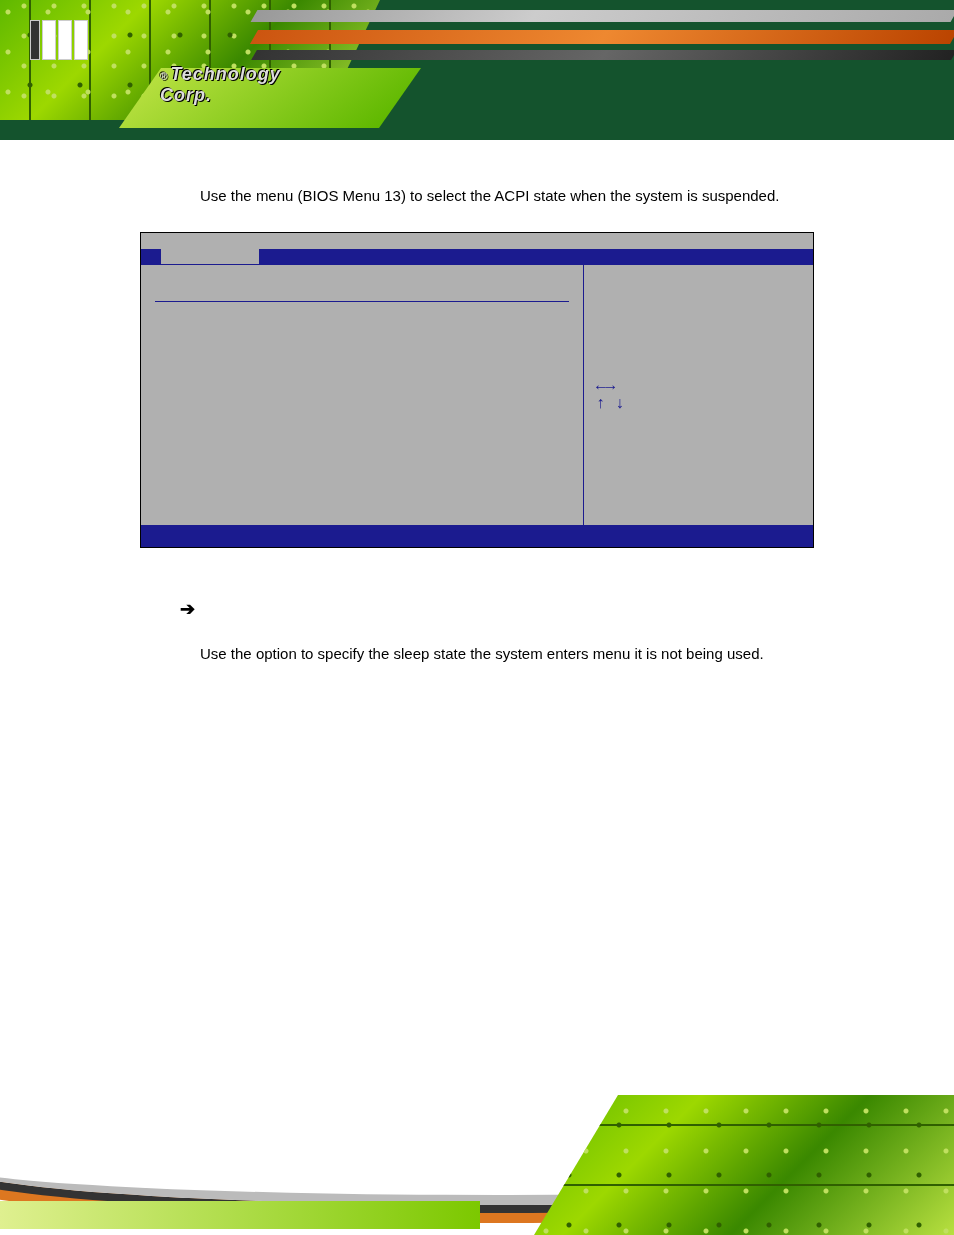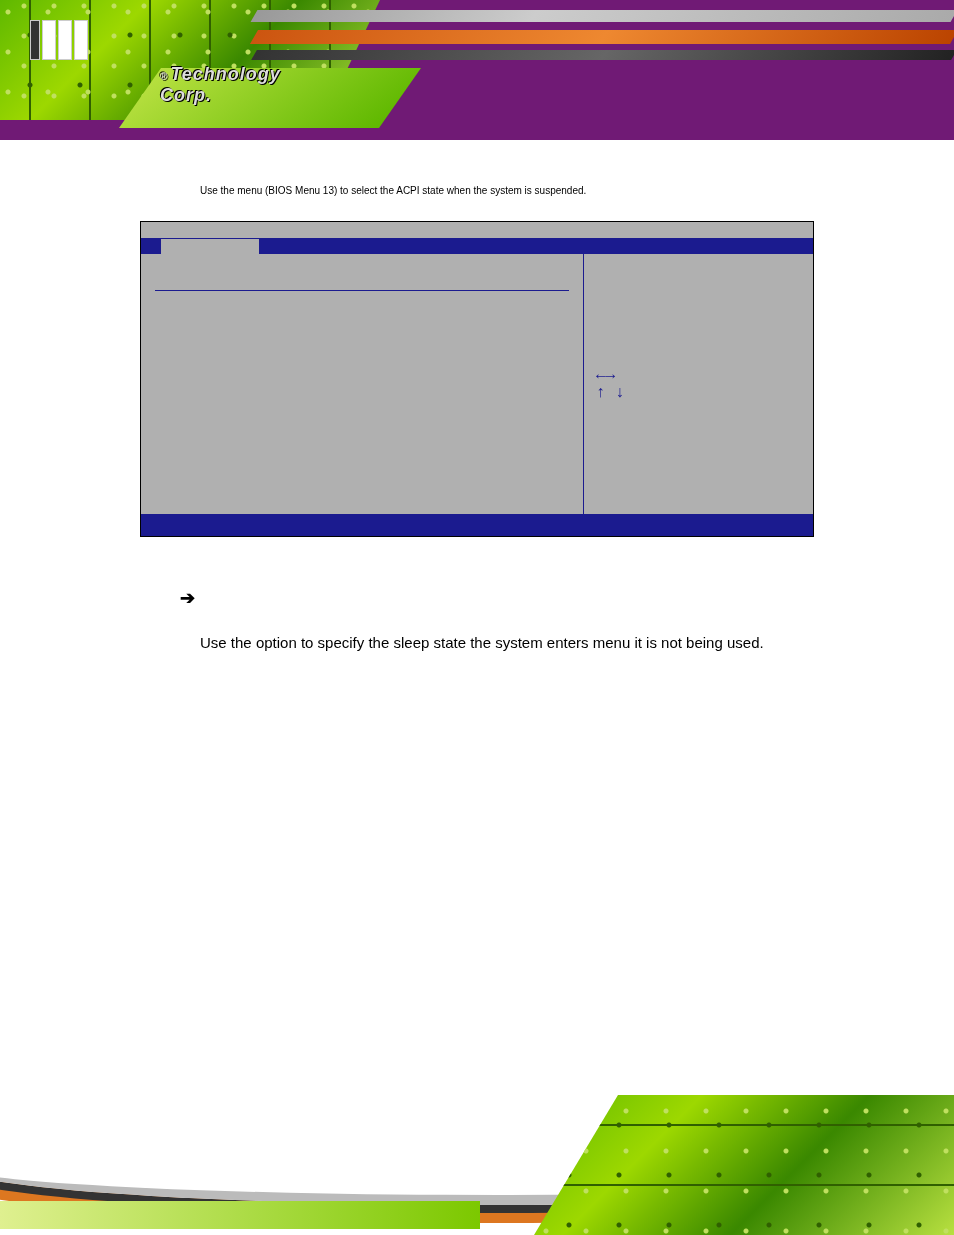--- a/index.html
+++ b/index.html
@@ -8,21 +8,21 @@
     height: 1235px;
     font-family: Arial, sans-serif;
     background: #fff;
     position: relative;
     overflow: hidden;
   }
   .header-banner {
     width: 100%;
     height: 140px;
     position: relative;
-    background: #701a75;
+    background: #14532d;
   }
   .pcb-left {
     position: absolute;
     left: 0; top: 0;
     width: 380px; height: 120px;
     background: linear-gradient(135deg, #5fb800 0%, #9dd800 30%, #3a8800 60%, #b8e040 100%);
     clip-path: polygon(0 0, 100% 0, 85% 100%, 0 100%);
     overflow: hidden;
   }
   .pcb-left::before {
@@ -81,21 +81,21 @@
   .stripe.s3 { top: 50px; background: linear-gradient(90deg, #333 0%, #666 50%, #222 100%); height: 10px; }
   .green-sweep {
     position: absolute;
     top: 68px; left: 140px;
     width: 260px; height: 60px;
     background: linear-gradient(120deg, #b8e040 0%, #5fb800 100%);
     transform: skewX(-35deg);
   }
   .content {
     padding: 40px 110px 0 200px;
-    font-size: 10px;
+    font-size: 15px;
     line-height: 2.1;
     text-align: justify;
   }
   .bold-mid { font-weight: bold; }
   .bios-box {
     margin: 20px 140px 0 140px;
     border: 1px solid #000;
   }
   .bios-title {
     background: #b0b0b0;

